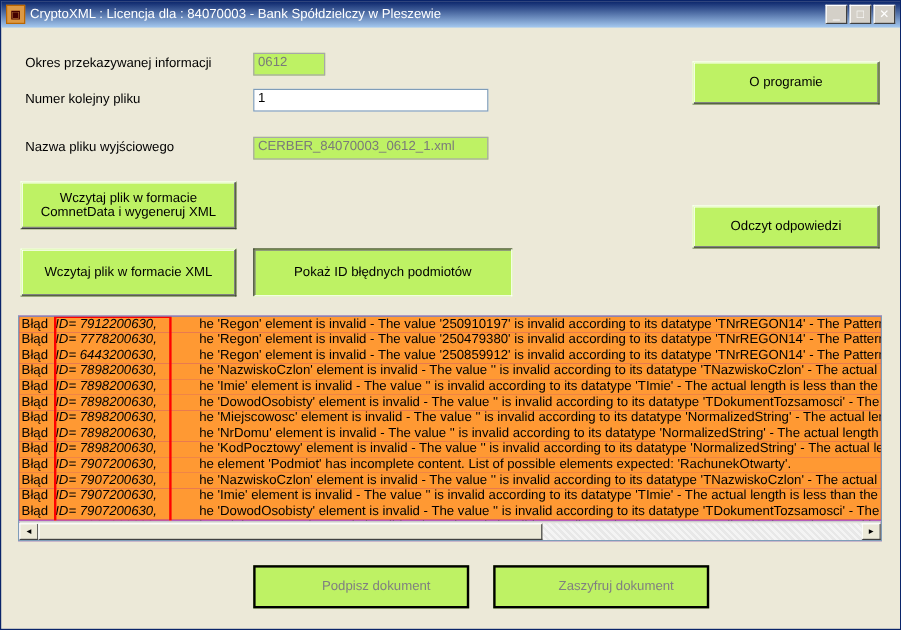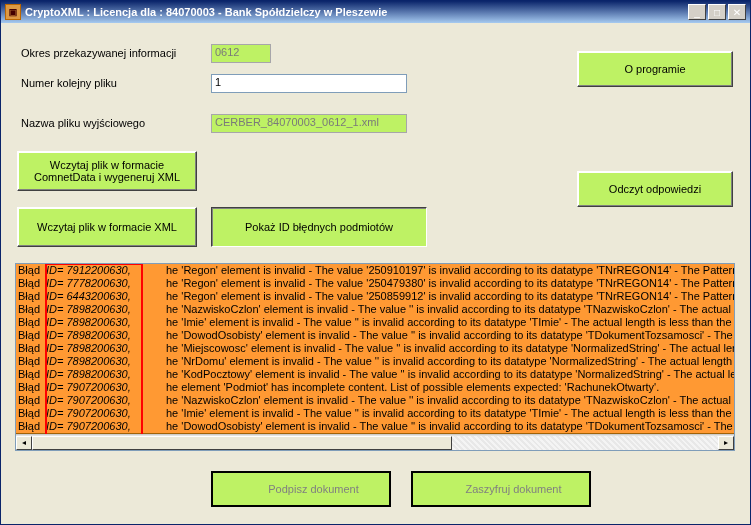--- a/index.html
+++ b/index.html
@@ -1,31 +1,31 @@
 <!DOCTYPE html>
 <html><head>
 <meta charset="utf-8">
 <style>
   * { box-sizing: border-box; }
   html, body { margin:0; padding:0; font-family: Tahoma, sans-serif; font-size:11px; background:#fff; }
   .window { width:751px; height:525px; background:#ECE9D8; border:1px solid #0A246A; position:relative; }
   .titlebar { height:22px; background:linear-gradient(#0A246A,#A6CAF0); color:#fff; display:flex; align-items:center; padding:0 4px; }
   .titlebar .ico { width:16px; height:16px; background:#d94; border:1px solid #b60; margin-right:4px; display:flex; align-items:center; justify-content:center; font-size:9px; color:#400; font-weight:bold;}
-  .titlebar .ttl { flex:1; font-weight:bold; font-size:11px; white-space:nowrap; }
+  .titlebar .ttl { flex:1; font-weight:normal; font-size:11px; white-space:nowrap; }
   .winbtns { display:flex; gap:2px; }
   .winbtn { width:18px; height:16px; background:#D4D0C8; border:1px solid #fff; border-right-color:#404040; border-bottom-color:#404040; display:flex; align-items:center; justify-content:center; font-family:Arial; font-size:10px; cursor:default;}
   .client { position:absolute; top:22px; left:0; right:0; bottom:0; }
   .label { position:absolute; font-size:11px; color:#000; }
   .textbox { position:absolute; height:19px; border:1px solid #7F9DB9; background:#fff; padding:1px 3px; font-size:11px; }
   .textbox.readonly { background:#bef264; color:#7a7a7a; border:1px solid #A7A6AA;}
   .btn { position:absolute; background:#bef264; border:1px solid #fff; border-right-color:#404040; border-bottom-color:#404040; box-shadow: inset -1px -1px 0 #808080, inset 1px 1px 0 #fff; font-size:11px; display:flex; align-items:center; justify-content:center; text-align:center; padding:2px; cursor:default;}
   .btn.flat { border:2px solid #000000; box-shadow:none;padding-left:27px; }
   .btn.disabled { color:#808080; }
   .btn.toggled { border:1px solid #404040; border-right-color:#fff; border-bottom-color:#fff; box-shadow: inset 1px 1px 0 #808080; }
-  .listpanel { position:absolute; left:14px; top:240px; width:720px; height:188px; border:1px solid #7F9DB9; background:#a16207; overflow:hidden; }
+  .listpanel { position:absolute; left:14px; top:240px; width:720px; height:188px; border:1px solid #7F9DB9; background:#a21caf; overflow:hidden; }
   .listinner { width:1200px; }
   .row { height:13px; line-height:13px; white-space:nowrap; font-size:11px; display:flex; }
   .row.orange { background:#FF9933; }
   .c1 { width:30px; padding-left:2px;}
   .c2 { width:116px;font-style:italic;}
   .c3 { flex:1; padding-left:4px;}
   .redbox1 { position:absolute; border:2px solid red; pointer-events:none; }
   .hscroll { position:absolute; left:0; right:0; bottom:0; height:16px; background:#E3E2DD; border-top:1px solid #ccc; display:flex; align-items:center;}
   .hscroll .arrow { width:16px; height:14px; background:#ECE9D8; border:1px solid #fff; border-right-color:#404040; border-bottom-color:#404040; display:flex; align-items:center; justify-content:center; font-size:8px;}
   .hscroll .track { flex:1; height:14px; position:relative; background:repeating-linear-gradient(45deg,#E8E8E8,#E8E8E8 2px,#F4F4F4 2px,#F4F4F4 4px);}

